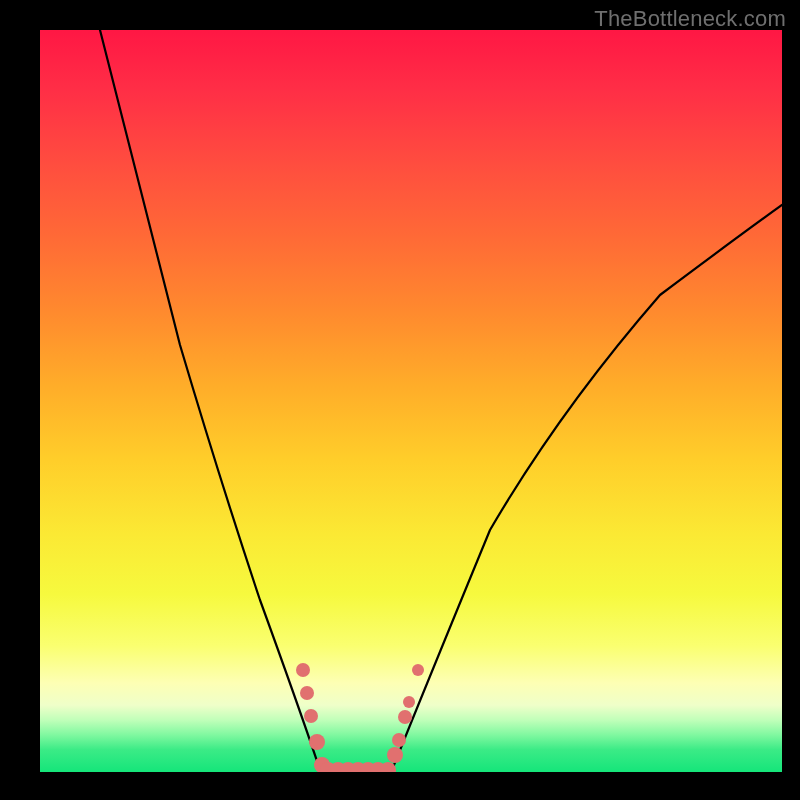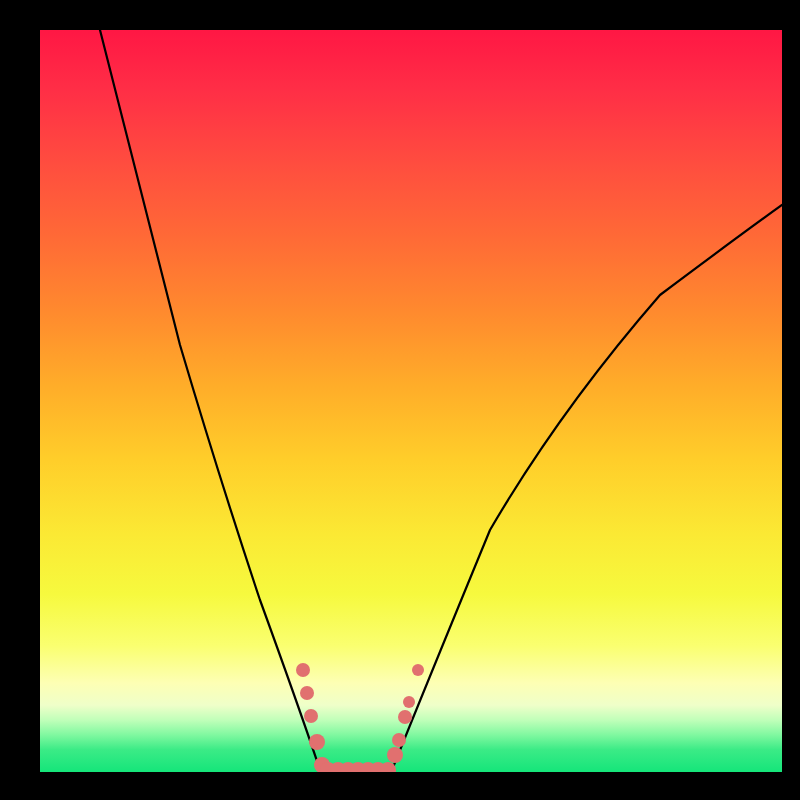--- a/index.html
+++ b/index.html
@@ -71,20 +71,21 @@
   .curve .bead {
     fill: #e1706f;
     stroke: none;
   }
 </style>
 </head>
 <body>
 
 <div class="frame">
 
+  <div class="watermark">TheBottleneck.com</div>
 
   <div class="plot">
 
     <svg class="curve" viewBox="0 0 742 742" preserveAspectRatio="none">
 
       <path class="line" d="M60 0
                Q 100 160 140 315
                Q 180 450 220 570
                Q 260 680 280 740"></path>
 

